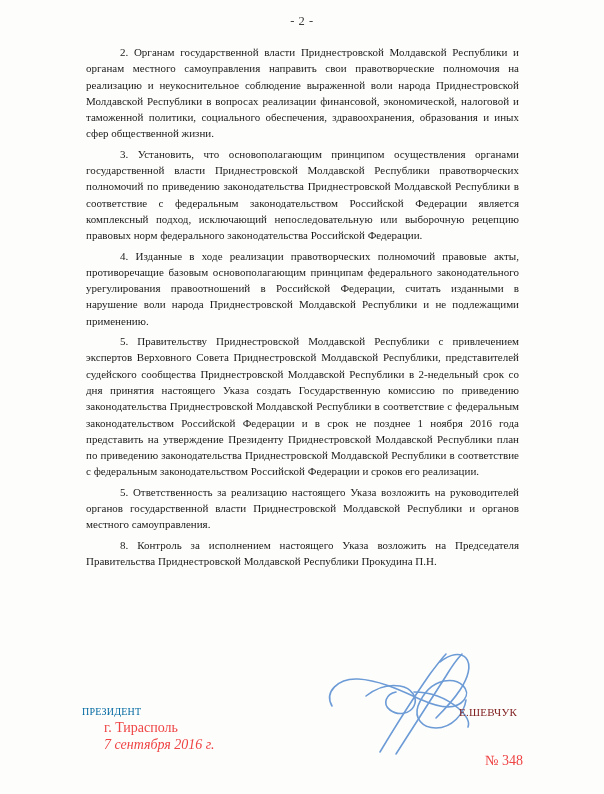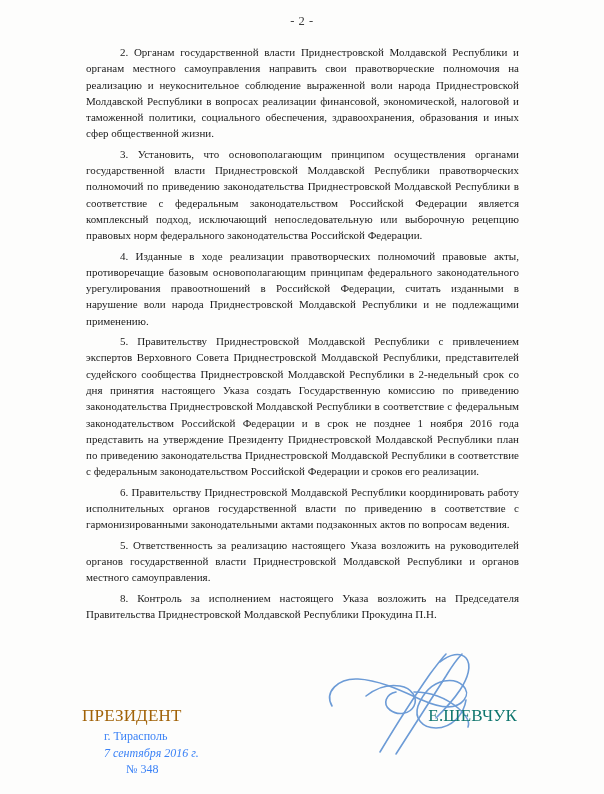--- a/index.html
+++ b/index.html
@@ -53,44 +53,44 @@
     top: 706px;
     width: 441px;
   }
   .sig-row {
     position: relative;
     display: flex;
     justify-content: space-between;
     align-items: flex-start;
   }
   .sig-title {
-    font-size: 17px;
+    font-size: 10px;
     letter-spacing: 0.2px;
-    color: #a16207;
+    color: #0369a1;
     white-space: nowrap;
   }
   .sig-name {
-    font-size: 17px;
+    font-size: 11px;
     letter-spacing: 0.2px;
-    color: #0f766e;
+    color: #7f1d1d;
     white-space: nowrap;
     padding-right: 6px;
   }
   .sig-meta {
     margin-top: 2px;
-    font-size: 12px;
+    font-size: 14px;
     line-height: 16.5px;
-    color: #3b82f6;
+    color: #ef4444;
   }
   .sig-meta div {
     white-space: nowrap;
   }
   .sig-city { padding-left: 22px; }
   .sig-date { padding-left: 22px; font-style: italic; }
-  .sig-docnum { padding-left: 44px; }
+  .sig-docnum { padding-left: 44px; text-align: right; }
 
   .signature-ink {
     position: absolute;
     left: 318px;
     top: 648px;
     width: 220px;
     height: 110px;
     pointer-events: none;
   }
 </style>
@@ -99,21 +99,20 @@
 
 <div class="page">
 
   <div class="page-number">- 2 -</div>
 
   <div class="body-text">
     <p class="para">2. Органам государственной власти Приднестровской Молдавской Республики и органам местного самоуправления направить свои правотворческие полномочия на реализацию и неукоснительное соблюдение выраженной воли народа Приднестровской Молдавской Республики в вопросах реализации финансовой, экономической, налоговой и таможенной политики, социального обеспечения, здравоохранения, образования и иных сфер общественной жизни.</p>
     <p class="para">3. Установить, что основополагающим принципом осуществления органами государственной власти Приднестровской Молдавской Республики правотворческих полномочий по приведению законодательства Приднестровской Молдавской Республики в соответствие с федеральным законодательством Российской Федерации является комплексный подход, исключающий непоследовательную или выборочную рецепцию правовых норм федерального законодательства Российской Федерации.</p>
     <p class="para">4. Изданные в ходе реализации правотворческих полномочий правовые акты, противоречащие базовым основополагающим принципам федерального законодательного урегулирования правоотношений в Российской Федерации, считать изданными в нарушение воли народа Приднестровской Молдавской Республики и не подлежащими применению.</p>
     <p class="para">5. Правительству Приднестровской Молдавской Республики с привлечением экспертов Верховного Совета Приднестровской Молдавской Республики, представителей судейского сообщества Приднестровской Молдавской Республики в 2-недельный срок со дня принятия настоящего Указа создать Государственную комиссию по приведению законодательства Приднестровской Молдавской Республики в соответствие с федеральным законодательством Российской Федерации и в срок не позднее 1 ноября 2016 года представить на утверждение Президенту Приднестровской Молдавской Республики план по приведению законодательства Приднестровской Молдавской Республики в соответствие с федеральным законодательством Российской Федерации и сроков его реализации.</p>
-    <p class="para">6. Правительству Приднестровской Молдавской Республики координировать работу исполнительных органов государственной власти по приведению в соответствие с гармонизированными законодательными актами подзаконных актов по вопросам ведения.</p>
     <p class="para">5. Ответственность за реализацию настоящего Указа возложить на руководителей органов государственной власти Приднестровской Молдавской Республики и органов местного самоуправления.</p>
     <p class="para">8. Контроль за исполнением настоящего Указа возложить на Председателя Правительства Приднестровской Молдавской Республики Прокудина П.Н.</p>
   </div>
 
   <div class="signature-ink">
     <svg width="220" height="110" viewBox="0 0 220 110" xmlns="http://www.w3.org/2000/svg">
       <g fill="none" stroke="#6c9bd6" stroke-width="1.6" stroke-linecap="round">
         <path d="M14 58 C 6 44, 20 30, 40 31 C 62 32, 86 44, 104 52 C 122 60, 138 62, 146 52 C 154 42, 142 30, 126 33 C 112 36, 104 48, 100 58 C 96 70, 104 80, 118 80 C 134 80, 146 66, 148 52"></path>
         <path d="M48 48 C 58 40, 70 36, 82 38 C 94 40, 100 50, 96 58 C 92 66, 80 68, 72 62 C 64 56, 68 46, 78 44"></path>
         <path d="M62 104 C 80 74, 98 46, 112 26 C 118 18, 124 10, 128 6"></path>

